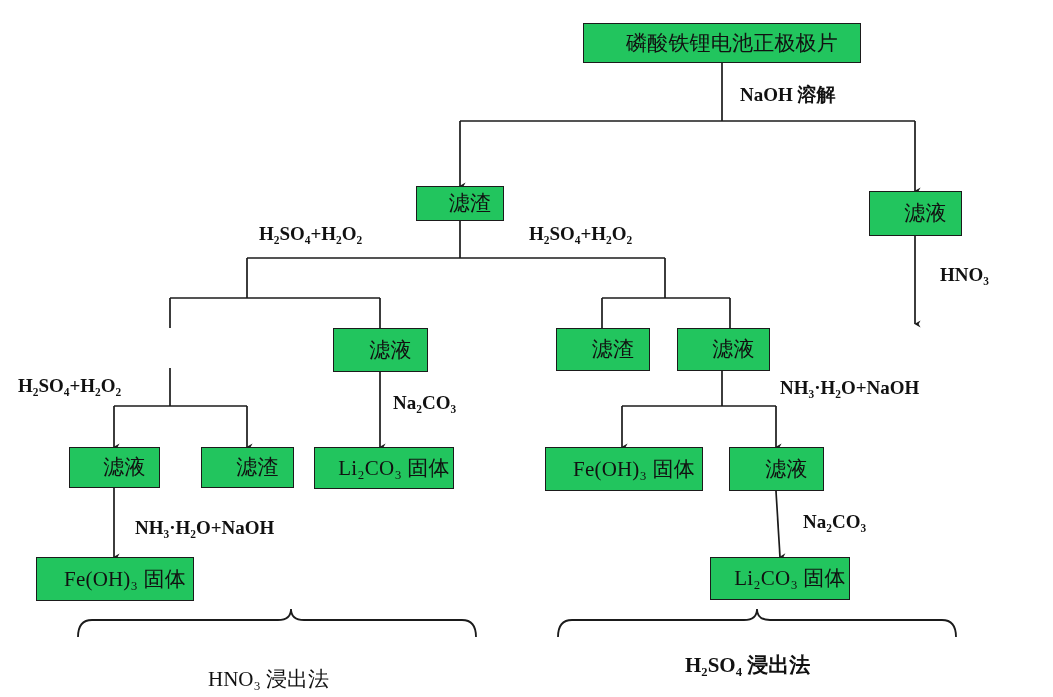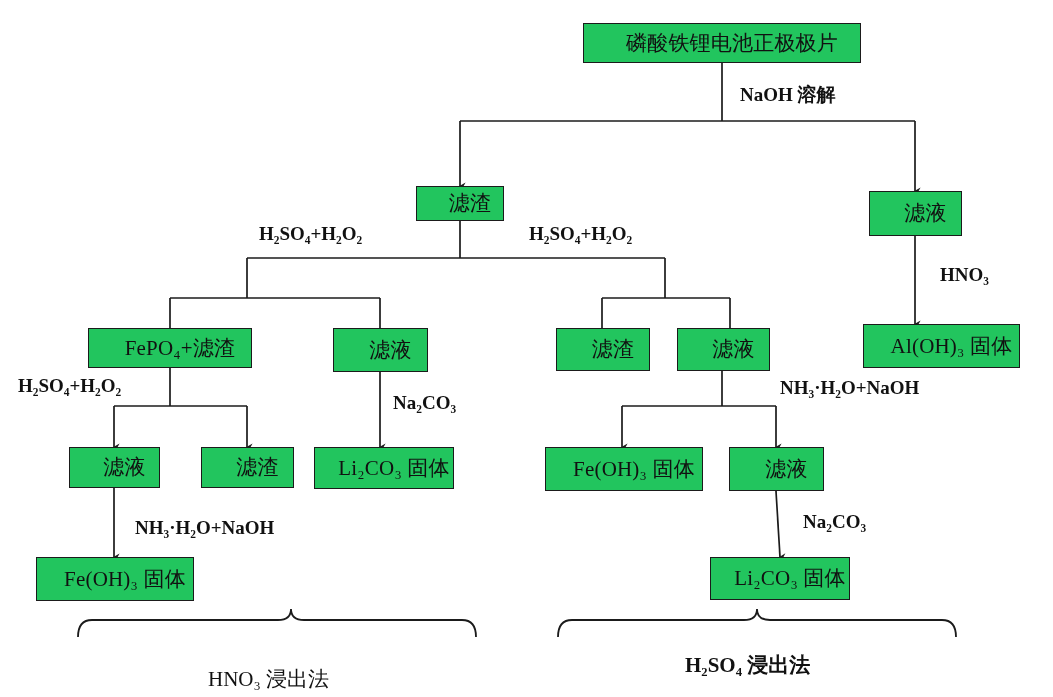--- a/index.html
+++ b/index.html
@@ -114,27 +114,21 @@
   </div>
 
   <div class="node" style="left:416px; top:186px; width:88px; height:35px;">
     <span class="txt">滤渣</span>
   </div>
 
   <div class="node" style="left:869px; top:191px; width:93px; height:45px;">
     <span class="txt">滤液</span>
   </div>
 
-  <div class="node" style="left:863px; top:324px; width:157px; height:44px;">
-    <span class="txt">Al(OH)₃ 固体</span>
-  </div>
 
-  <div class="node" style="left:88px; top:328px; width:164px; height:40px;">
-    <span class="txt">FePO₄+滤渣</span>
-  </div>
 
   <div class="node" style="left:333px; top:328px; width:95px; height:44px;">
     <span class="txt">滤液</span>
   </div>
 
   <div class="node" style="left:314px; top:447px; width:140px; height:42px;">
     <span class="txt">Li₂CO₃ 固体</span>
   </div>
 
   <div class="node" style="left:69px; top:447px; width:91px; height:41px;">

